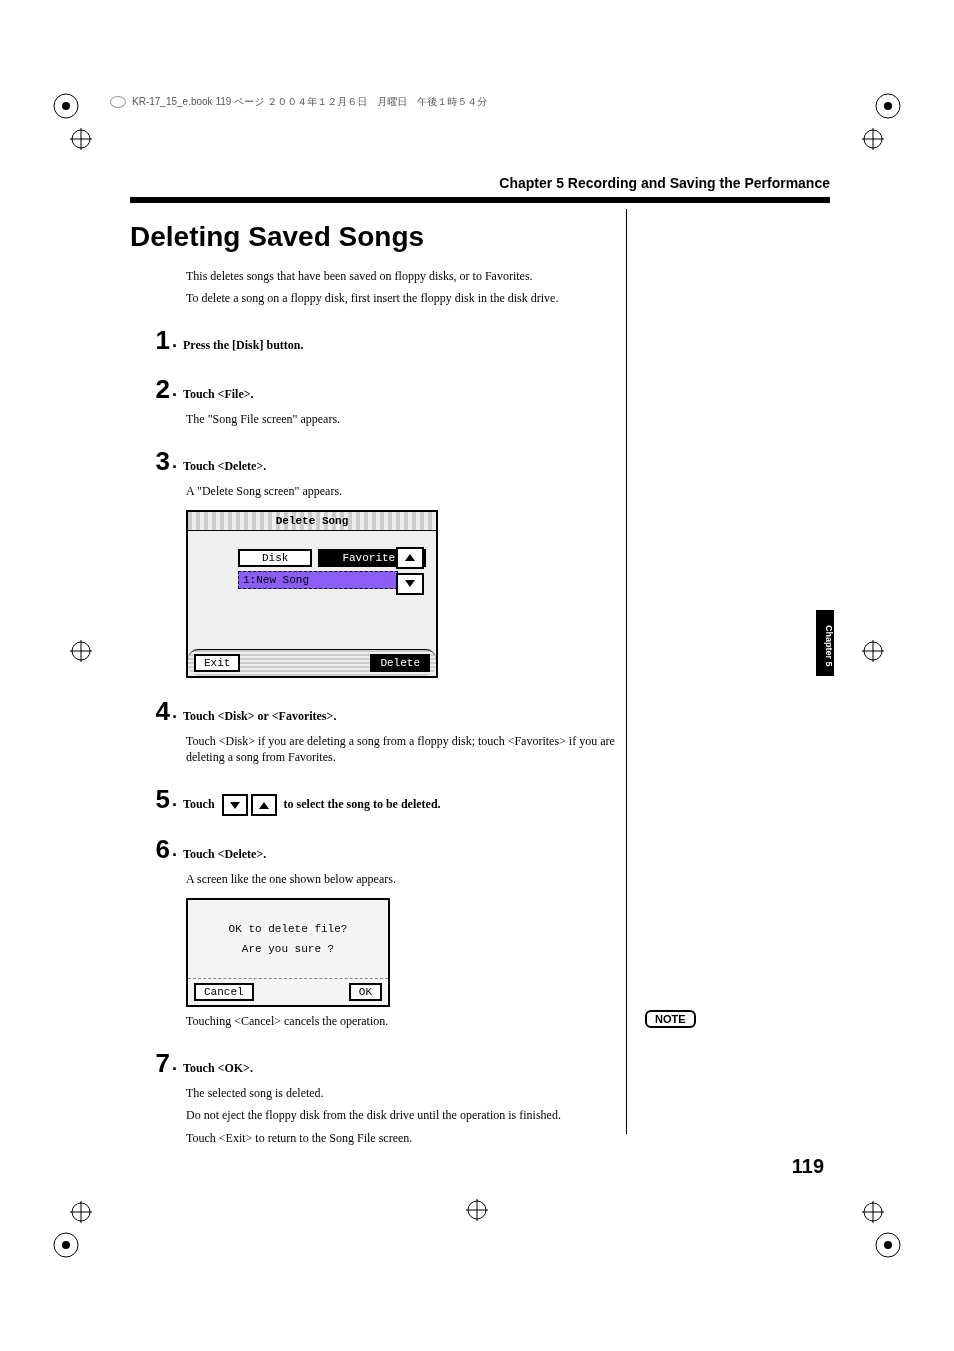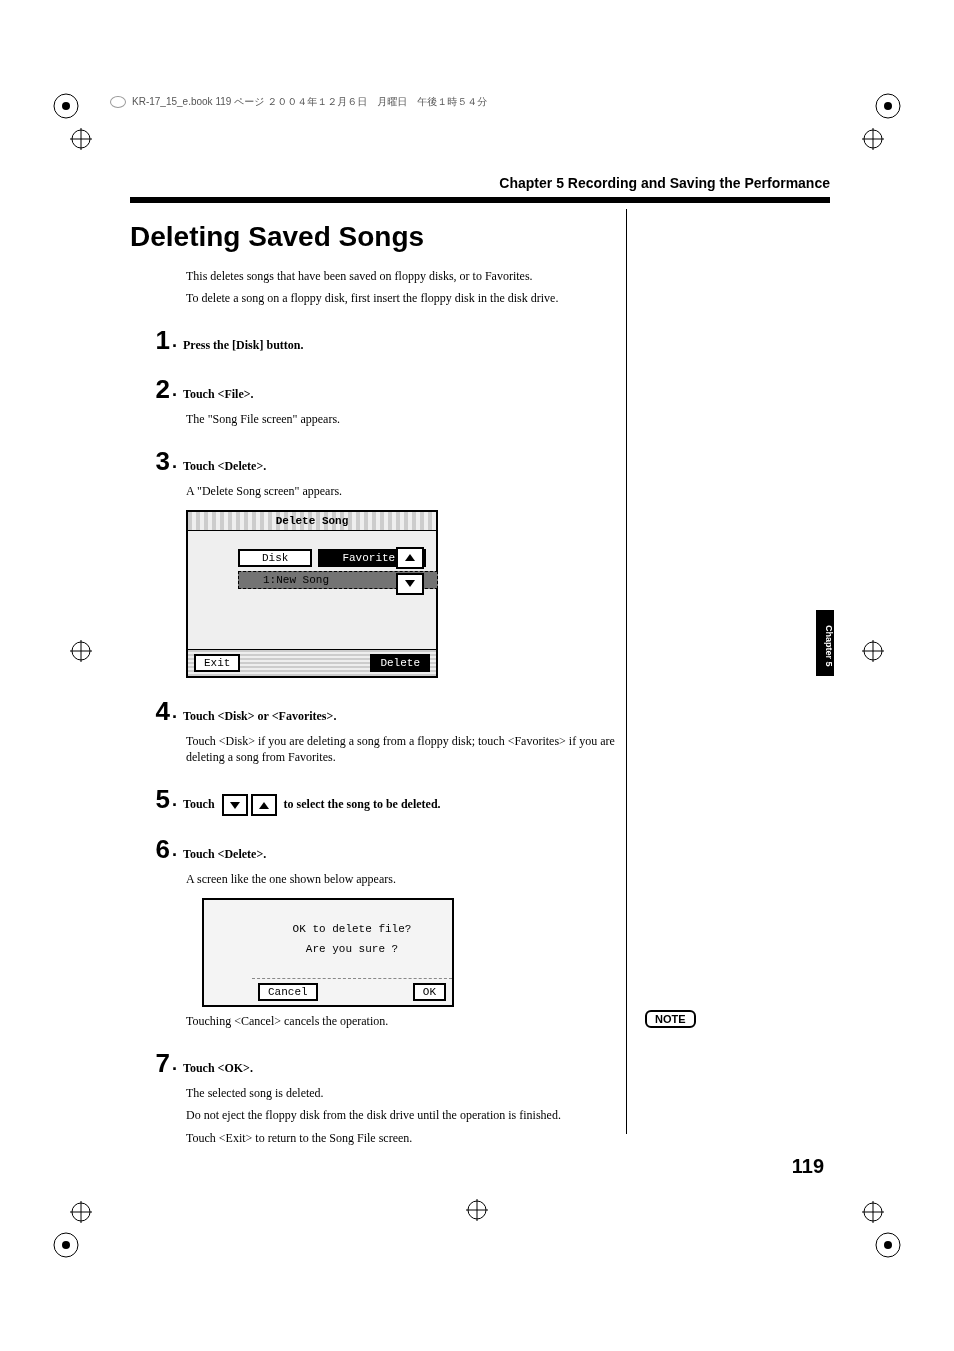--- a/index.html
+++ b/index.html
@@ -153,57 +153,57 @@
   .tab {
     border: 2px solid #000;
     padding: 1px 22px;
     font-size: 11px;
     background: #fff;
   }
   .tab.sel { background: #000; color: #fff; }
   .song-row {
     border: 1px dashed #000;
     width: 150px;
-    padding: 2px 24px;
+    padding: 2px 4px;
     font-size: 11px;
     margin-top: 4px;
     margin-left: 40px;
-    background: #737373;
+    background: #8b5cf6;
   }
   .arrow-col {
     position: absolute;
     right: 12px;
     top: 16px;
     display: flex;
     flex-direction: column;
     gap: 4px;
   }
   .arrow-col .arrow-box { width: 24px; height: 18px; }
   .screenshot .footer {
     display: flex;
     justify-content: space-between;
     padding: 4px 6px;
     background: repeating-linear-gradient(0deg,#ccc 0 2px,#eee 2px 4px);
     border-top: 1px solid #000;
+    border-radius: 10px;
   }
   .scr-btn {
     border: 2px solid #000;
     background: #fff;
     padding: 1px 8px;
     font-size: 11px;
   }
   .scr-btn.dark { background: #000; color: #fff; }
   .dialog {
-    margin-left: 72px;
+    margin-left: 56px;
     margin-top: 10px;
     border: 2px solid #000;
     width: 200px;
     background: #f4f4f4;
     font-family: "Courier New", monospace;
-    padding-left: 48px;
   }
   .dialog .msg {
     text-align: center;
     font-size: 11px;
     padding: 20px 4px 18px 4px;
     line-height: 1.8;
   }
   .dialog .btns {
     display: flex;
     justify-content: space-between;

